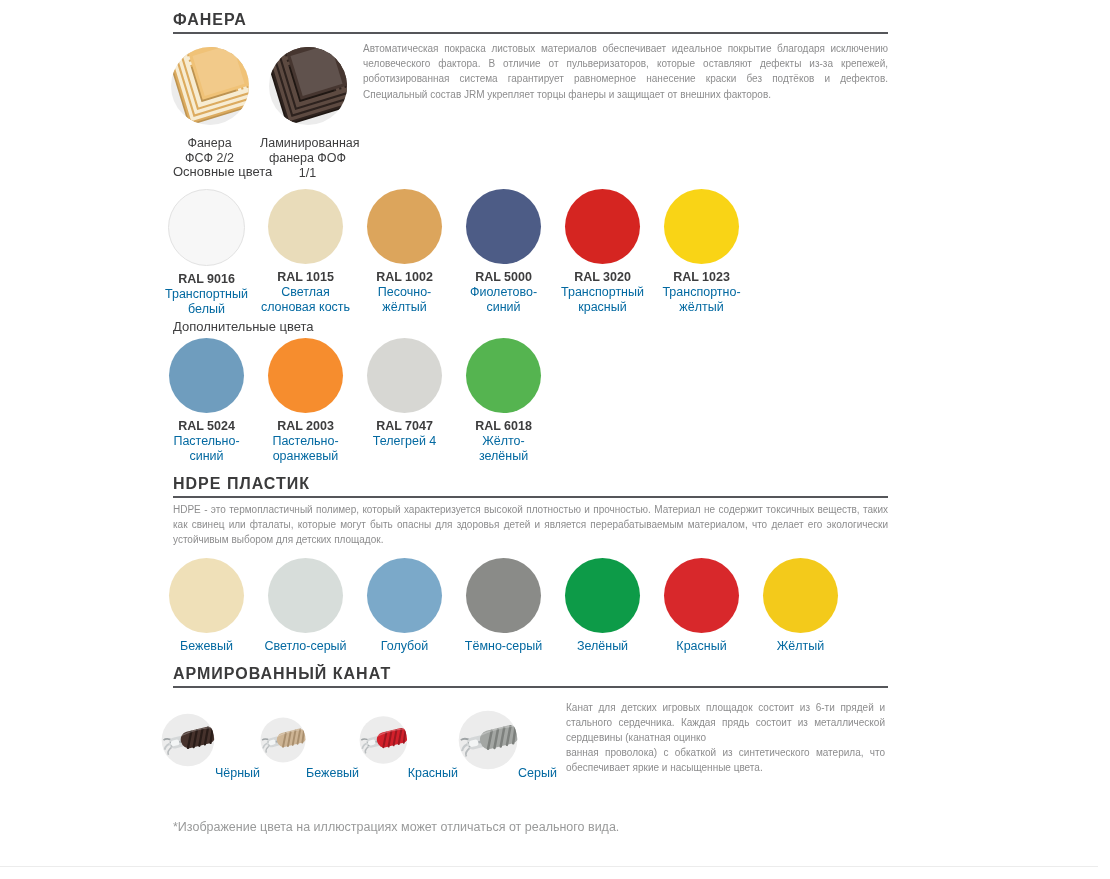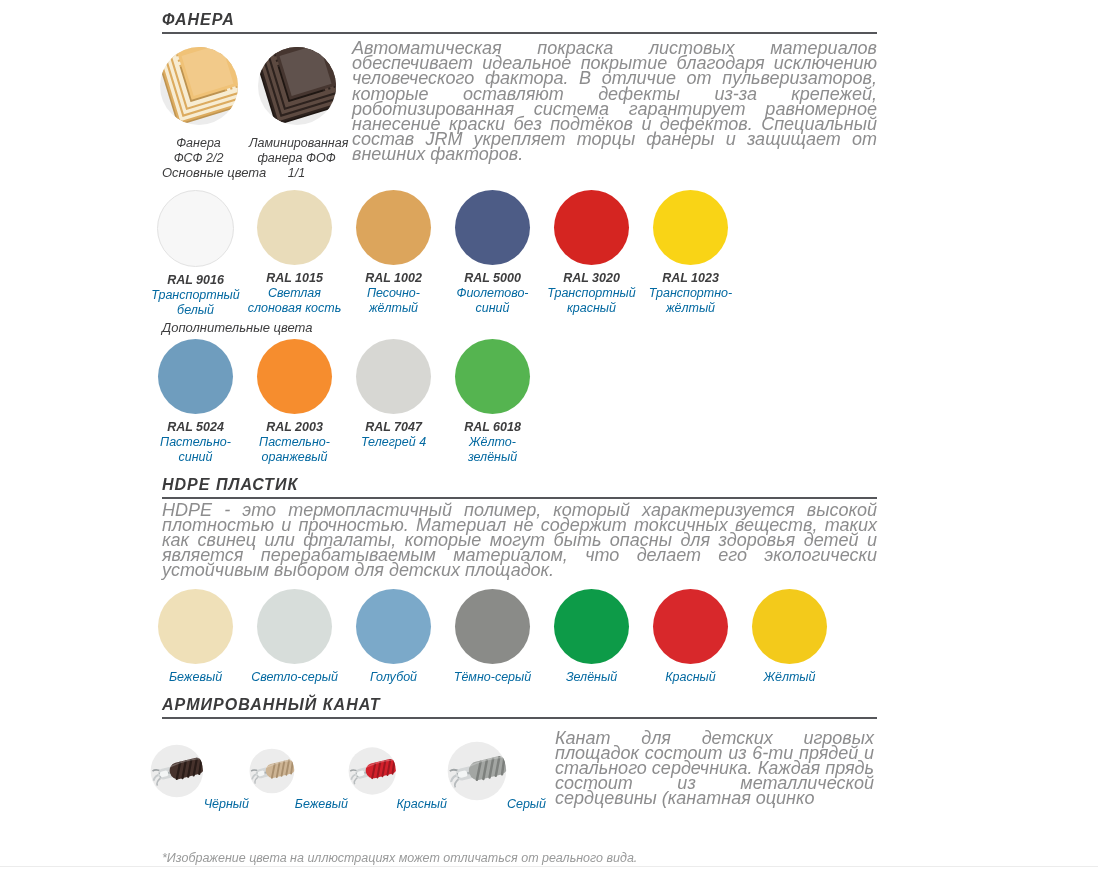--- a/index.html
+++ b/index.html
@@ -1,24 +1,24 @@
 <!DOCTYPE html>
 <html><head>
 <meta charset="utf-8">
 <style>
   html,body{margin:0;padding:0;background:#fff;}
   .page{position:relative;width:1110px;height:879px;background:#ffffff;overflow:hidden;
         font-family:"Liberation Sans", sans-serif;}
-  .content{position:absolute;left:162px;top:0;width:715px;font-style:italic;}
+  .content{position:absolute;left:173px;top:0;width:715px;}
 
   .title{margin:0;padding-top:10px;font-size:16px;line-height:19px;font-weight:bold;
          color:#3b3b3c;letter-spacing:1px;}
   .rule{height:0;border-top:2px solid #55565a;margin-top:3px;}
 
-  .para{margin:0;font-size:18px;line-height:15.2px;color:#8d8d8e;text-align:justify;}
+  .para{margin:0;font-size:10px;line-height:15.2px;color:#8d8d8e;text-align:justify;}
 
   
   .ply-row{display:flex;margin-top:7px;}
   .ply-samples{width:190px;position:relative;height:121px;flex-shrink:0;}
   .ply-fig{position:absolute;top:6px;width:95px;text-align:center;}
   .ply-fig.f0{left:-11px;}
   .ply-fig.f1{left:87px;}
   .ply-label{margin-top:7px;font-size:12.5px;line-height:15px;color:#3d3d3e;white-space:pre-line;}
   .ply-para{flex:1;margin-top:0;}
 
@@ -326,21 +326,21 @@
         <path d="M66 55 L77 31"></path>
                       <path d="M75 55 L84 33"></path>
       </g>
       <path d="M33 33 q24 -5 50 -1" stroke="#ffffff" stroke-width="2" opacity="0.25" fill="none"></path>
     </g>
                 </g>
               </svg>
               <div class="cname">Серый</div>
             </div>
           </div>
-        <p class="para rope-para"><span>Канат для детских игровых площадок состоит из 6-ти прядей и стального сердечника. Каждая прядь состоит из металлической сердцевины (канатная оцинко</span><br></p>
+        <p class="para rope-para"><span>Канат для детских игровых площадок состоит из 6-ти прядей и стального сердечника. Каждая прядь состоит из металлической сердцевины (канатная оцинко</span><br><span>ванная проволока) с обкаткой из синтетического материла, что обеспечивает яркие и насыщенные цвета.</span></p>
       </div>
     </section>
 
     <div class="footnote">*Изображение цвета на иллюстрациях может отличаться от реального вида.</div>
   </div>
 
   <div class="bottom-line"></div>
 </div>
 
 </body></html>

